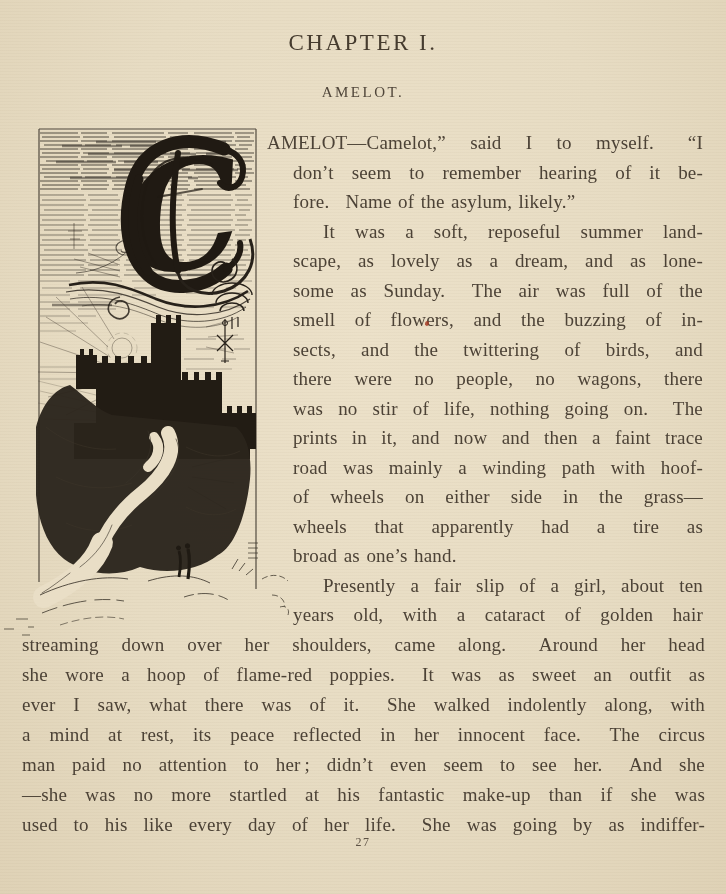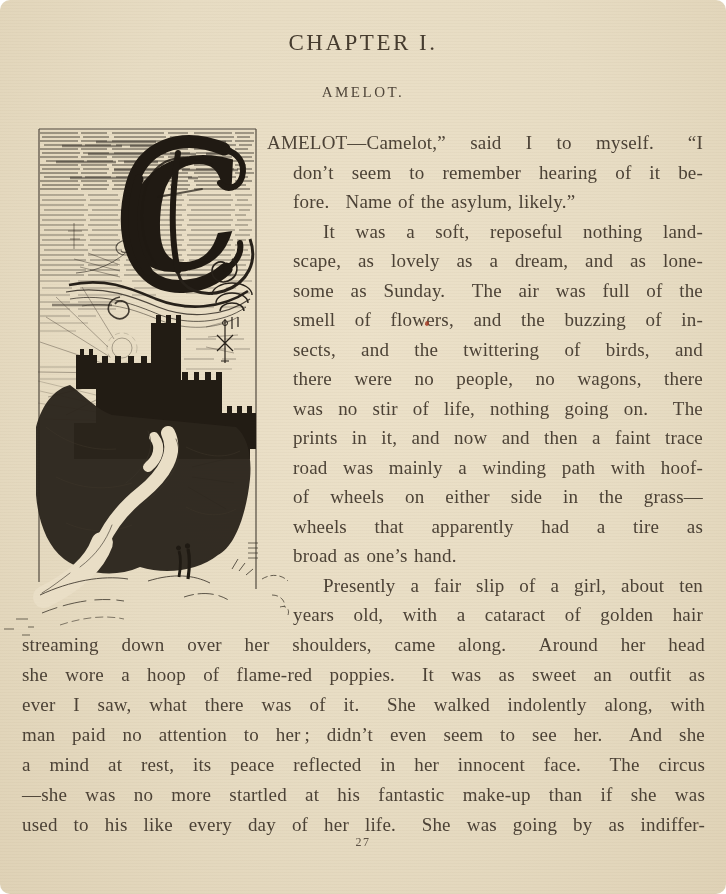--- a/index.html
+++ b/index.html
@@ -5,21 +5,20 @@
   html,body{margin:0;padding:0;}
   .page{
     position:relative;
     width:726px;height:894px;
     overflow:hidden;
     background:
       repeating-linear-gradient(0deg, rgba(120,100,70,0.035) 0 1px, rgba(0,0,0,0) 1px 3px),
       radial-gradient(ellipse at 50% 38%, #ece1c9 0%, #e7dcc3 55%, #dfd2b6 100%);
     font-family:"Liberation Serif","DejaVu Serif",serif;
     color:#4c4236;
-    border-radius:10px;
   }
   .heading{
     position:absolute;top:30px;left:0;right:0;
     text-align:center;
     font-size:23px;letter-spacing:2.5px;
     color:#463c2f;
   }
   .subheading{
     position:absolute;top:84px;left:0;right:0;
     text-align:center;
@@ -165,41 +164,41 @@
         <circle cx="142.5" cy="421" r="2"></circle>
         <circle cx="151.5" cy="419" r="2.2"></circle>
       </g>
     </svg>
   </div>
 
   <div class="narrow-col">
       <div class="line hang">AMELOT—Camelot,” said I to myself.  “I</div>
       <div class="line">don’t seem to remember hearing of it be-</div>
       <div class="line last">fore.  Name of the asylum, likely.”</div>
-      <div class="line indent">It was a soft, reposeful nothing land-</div>
+      <div class="line indent">It was a soft, reposeful summer land-</div>
       <div class="line">scape, as lovely as a dream, and as lone-</div>
       <div class="line">some as Sunday.  The air was full of the</div>
       <div class="line">smell of flowers, and the buzzing of in-</div>
       <div class="line">sects, and the twittering of birds, and</div>
       <div class="line">there were no people, no wagons, there</div>
       <div class="line">was no stir of life, nothing going on.  The</div>
       <div class="line">prints in it, and now and then a faint trace</div>
       <div class="line">road was mainly a winding path with hoof-</div>
       <div class="line">of wheels on either side in the grass—</div>
       <div class="line">wheels that apparently had a tire as</div>
       <div class="line last">broad as one’s hand.</div>
       <div class="line indent">Presently a fair slip of a girl, about ten</div>
       <div class="line">years old, with a cataract of golden hair</div>
     </div>
   <div class="wide-col">
       <div class="line">streaming down over her shoulders, came along.  Around her head</div>
       <div class="line">she wore a hoop of flame-red poppies.  It was as sweet an outfit as</div>
       <div class="line">ever I saw, what there was of it.  She walked indolently along, with</div>
+      <div class="line">a mind at rest, its peace reflected in her innocent face.  The circus</div>
       <div class="line">man paid no attention to her ; didn’t even seem to see her.  And she</div>
-      <div class="line">a mind at rest, its peace reflected in her innocent face.  The circus</div>
       <div class="line">—she was no more startled at his fantastic make-up than if she was</div>
       <div class="line">used to his like every day of her life.  She was going by as indiffer-</div>
     </div>
 
   <div class="red-speck"></div>
 
   <div class="page-number">27</div>
 
 </div>
 

